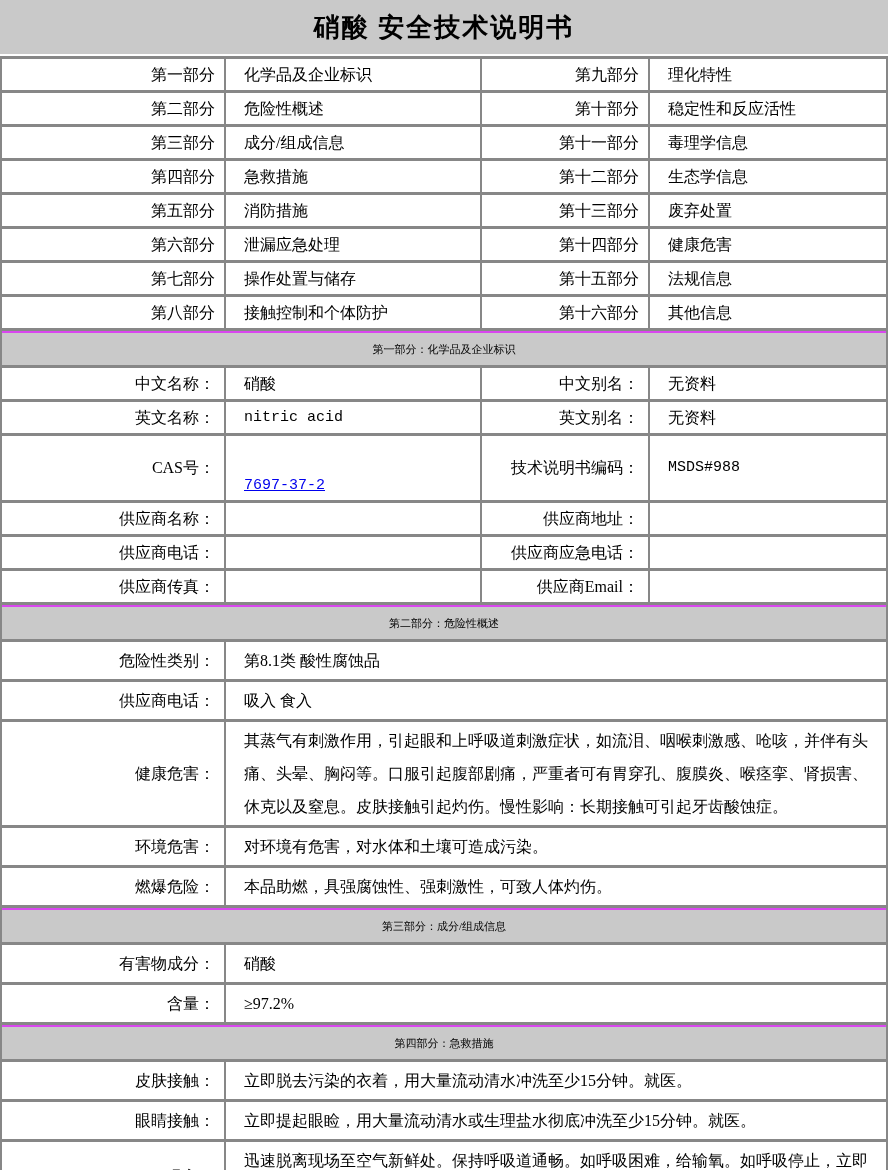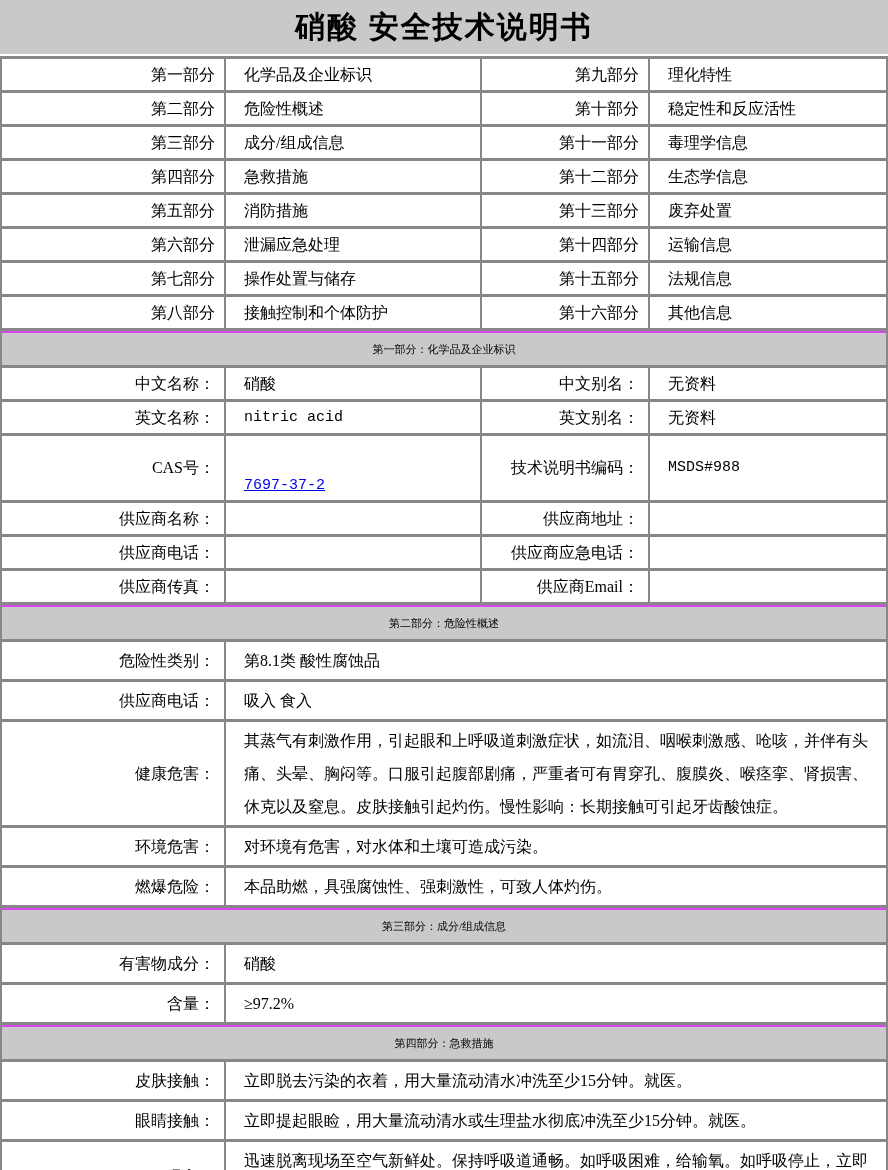--- a/index.html
+++ b/index.html
@@ -9,21 +9,21 @@
   }
   html,body{margin:0;padding:0;}
   body{
     width:888px;height:1170px;overflow:hidden;background:#ffffff;
     font-family:"Liberation Serif","DejaVu Serif",serif;
     color:#000;
   }
   .titlebar{
     height:54px;background:var(--header-bg);
     display:flex;align-items:center;justify-content:center;
-    font-weight:bold;font-size:30px;letter-spacing:2px;
+    font-weight:bold;font-size:26px;letter-spacing:2px;
   }
   .sheet{
     margin-top:2px;
     border-left:2px solid var(--border-color);
     border-right:2px solid var(--border-color);
     border-top:3px solid var(--border-color);
   }
   .row{display:grid;background:#fff;border-bottom:3px solid var(--border-color);}
   .r4{grid-template-columns:224px 256px 168px 1fr;}
   .r2{grid-template-columns:224px 1fr;}
@@ -79,21 +79,21 @@
   <div class="row r4">
     <div class="cell label">第五部分</div>
     <div class="cell value">消防措施</div>
     <div class="cell label">第十三部分</div>
     <div class="cell value last">废弃处置</div>
   </div>
   <div class="row r4">
     <div class="cell label">第六部分</div>
     <div class="cell value">泄漏应急处理</div>
     <div class="cell label">第十四部分</div>
-    <div class="cell value last">运输信息</div>
+    <div class="cell value last">健康危害</div>
   </div>
   <div class="row r4">
     <div class="cell label">第七部分</div>
     <div class="cell value">操作处置与储存</div>
     <div class="cell label">第十五部分</div>
     <div class="cell value last">法规信息</div>
   </div>
   <div class="row r4">
     <div class="cell label">第八部分</div>
     <div class="cell value">接触控制和个体防护</div>

